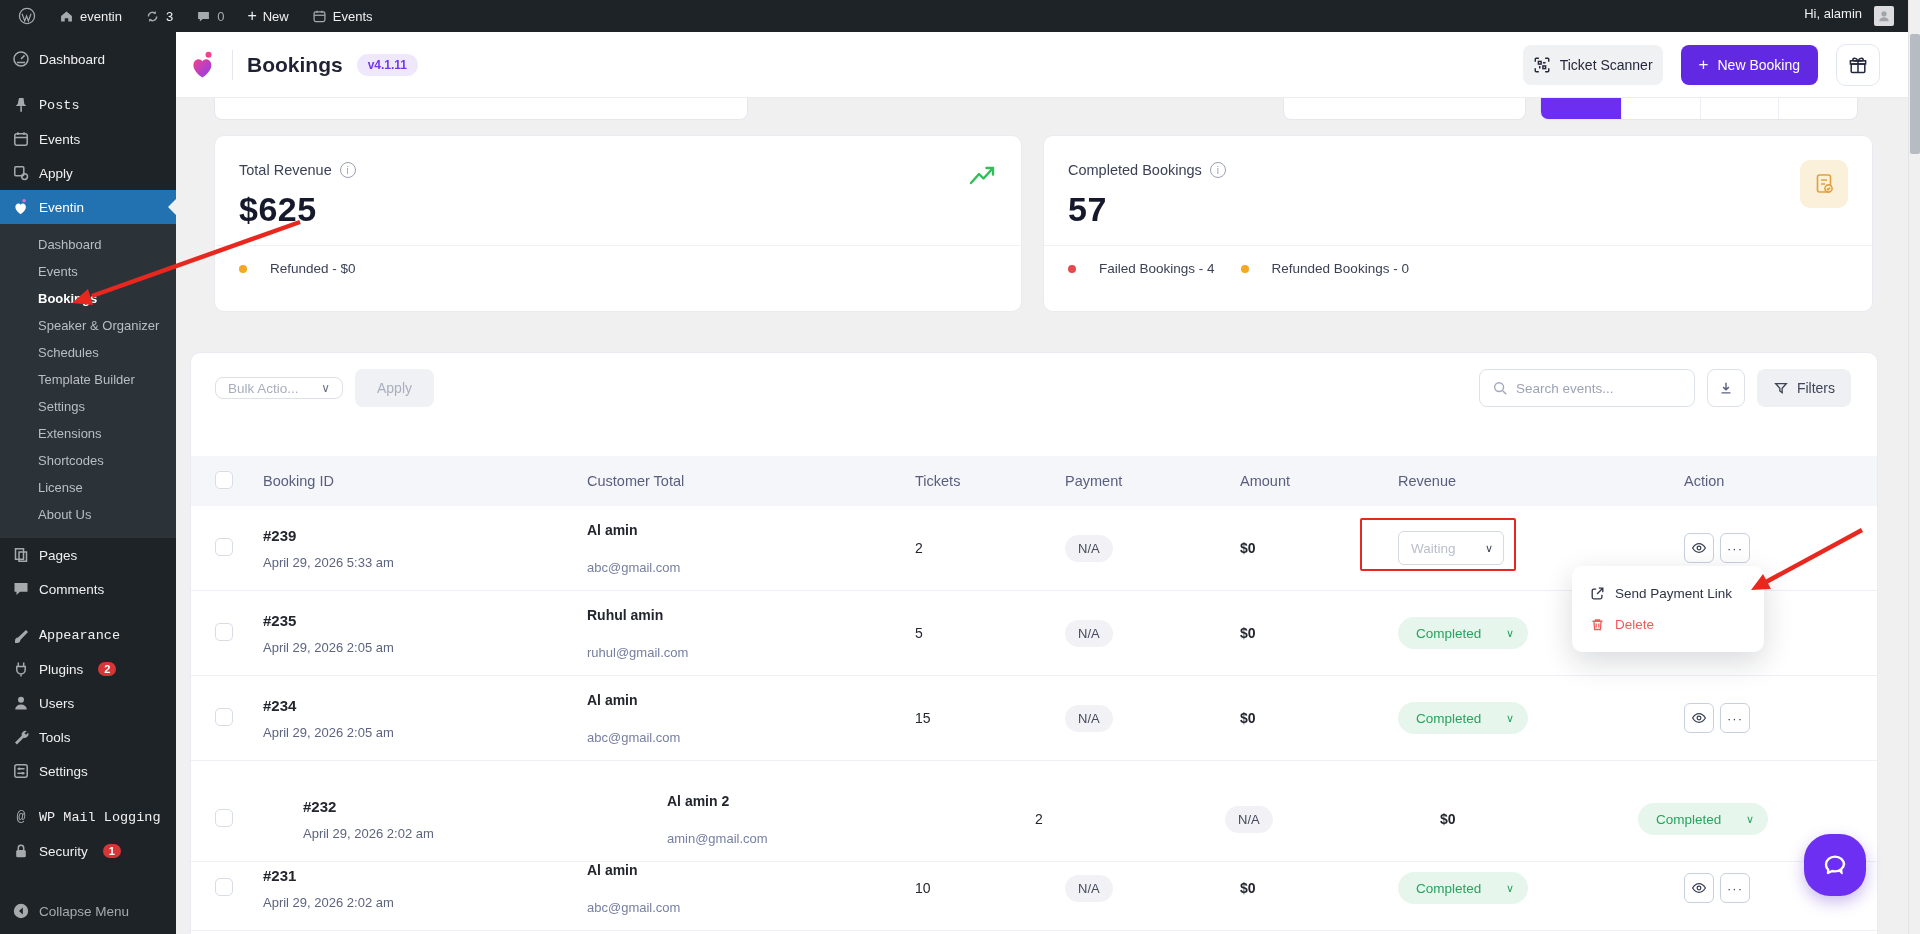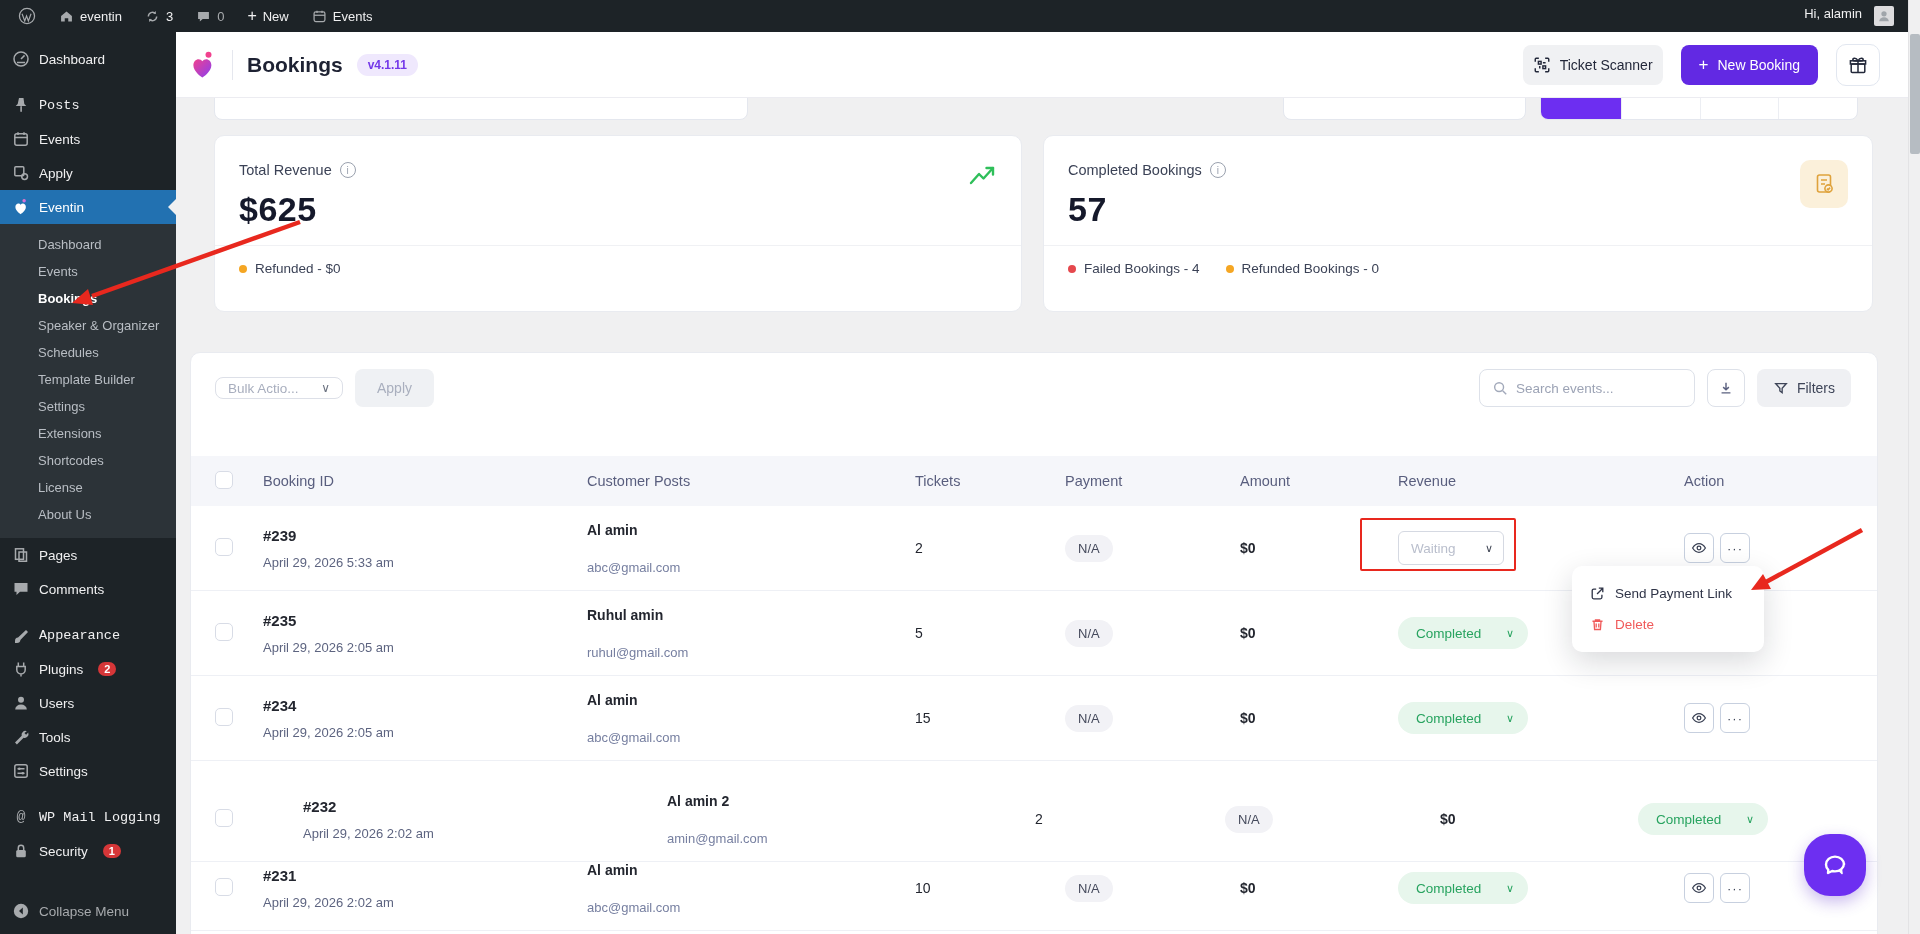--- a/index.html
+++ b/index.html
@@ -64,21 +64,21 @@
   .stats { position:absolute; top:37px; left:0; width:100%; }
   .card { position:absolute; background:#fff; border:1px solid #e9ebf0; border-radius:10px; height:177px; padding:26px 24px 0; }
   .card1 { left:54px; width:808px; }
   .card2 { left:883px; width:830px; }
   .card-title-row { display:flex; align-items:center; gap:8px; font-size:14.5px; color:#3b4256; }
   .info-i { width:16px; height:16px; border:1.3px solid #9aa1ae; border-radius:50%; color:#9aa1ae; font-size:10px;
     display:inline-flex; align-items:center; justify-content:center; font-style:normal; }
   .card-value { font-size:34px; font-weight:bold; color:#15192b; margin-top:12px; letter-spacing:.5px; }
   .card-divider { height:1px; background:#f0f1f4; margin:16px -24px 0; }
   .legend { display:flex; align-items:center; gap:26px; margin-top:15px; font-size:13.5px; color:#3b4256; }
-  .legend-item { display:flex; align-items:center; gap:8px;text-align:center; }
+  .legend-item { display:flex; align-items:center; gap:23px;text-align:center; }
   .dot { width:8px; height:8px; border-radius:50%; display:inline-block; }
   .card-icon { position:absolute; top:24px; right:24px; }
   .icon-chip { width:48px; height:48px; border-radius:10px; background:#fbf0da; display:flex; align-items:center; justify-content:center; }
 
   
   .table-card { position:absolute; top:254px; left:30px; width:1688px; height:600px; background:#fff;
     border:1px solid #e9ebf0; border-radius:10px 10px 0 0; }
   .toolbar { position:absolute; top:16px; left:24px; right:26px; height:38px; display:flex; align-items:center; }
   .bulk-select { display:flex; align-items:center; justify-content:space-between; width:128px; height:22px;
     border:1px solid #dde0e8; border-radius:8px; padding:0 12px; color:#a8aebe; font-size:13.5px; background:#fff; cursor:pointer; }
@@ -448,21 +448,21 @@
                   <path d="M3 4h12l-4.7 5.4v4.8l-2.6-1.9V9.4z"></path>
                 </svg>
               <span>Filters</span>
             </div>
           </div>
         </div>
 
         <div class="thead">
           <span><span class="cb" style="display:inline-block;"></span></span>
           <span>Booking ID</span>
-          <span>Customer Posts</span>
+          <span>Customer Total</span>
           <span>Tickets</span>
           <span>Payment</span>
           <span>Amount</span>
           <span>Revenue</span>
           <span>Action</span>
         </div>
 
         <div class="trow" style="top:153px;">
           <span><span class="cb" style="display:inline-block;"></span></span>
           <span>

